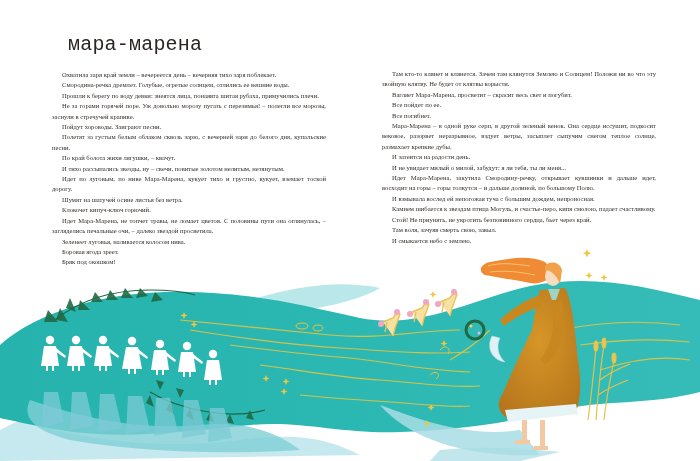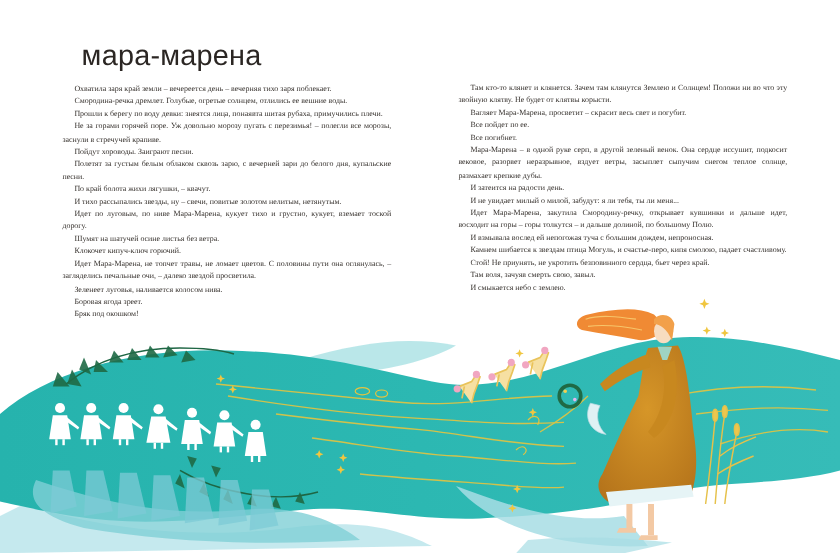--- a/index.html
+++ b/index.html
@@ -9,22 +9,22 @@
     font-family: "Liberation Serif", "DejaVu Serif", serif;
     color: #2a2522;
   }
   .spread { position: absolute; inset: 0; }
   .page { position: absolute; top: 0; height: 461px; }
   .page-left { left: 0; width: 350px; }
   .page-right { left: 350px; width: 350px; }
 
   .title {
     position: absolute; left: 68px; top: 33px;
-    font-family: Liberation Sans, sans-serif;
-    font-size: 24px; letter-spacing: 0.2px; color: #2b2623;
+    font-family: Liberation Mono, monospace;
+    font-size: 20px; letter-spacing: 0.2px; color: #2b2623;
     margin: 0; font-weight: normal;
   }
   .text {
     position: absolute;
     font-size: 6.6px; line-height: 10.4px; color: #35302c;
     text-align: justify;
   }
   .text-left { left: 52px; top: 70px; width: 274px; }
   .text-right { left: 382px; top: 69px; width: 274px; }
   .text p { margin: 0; text-indent: 10px; }

